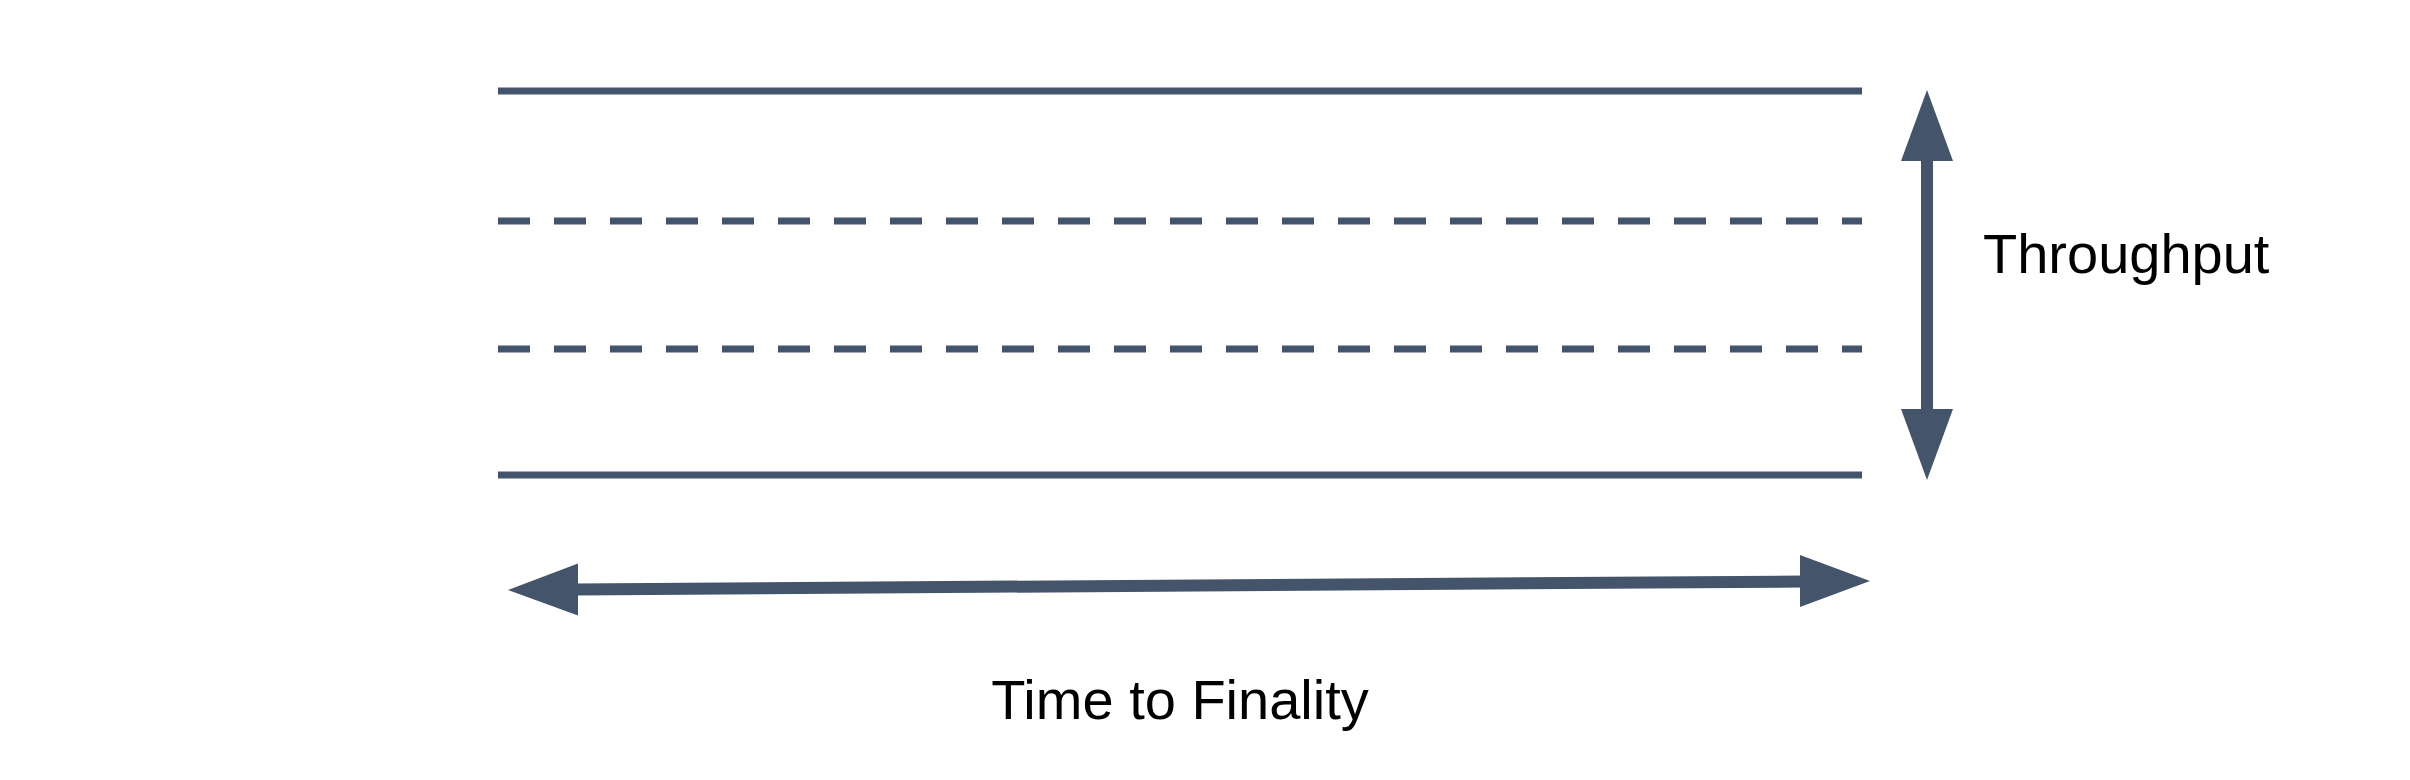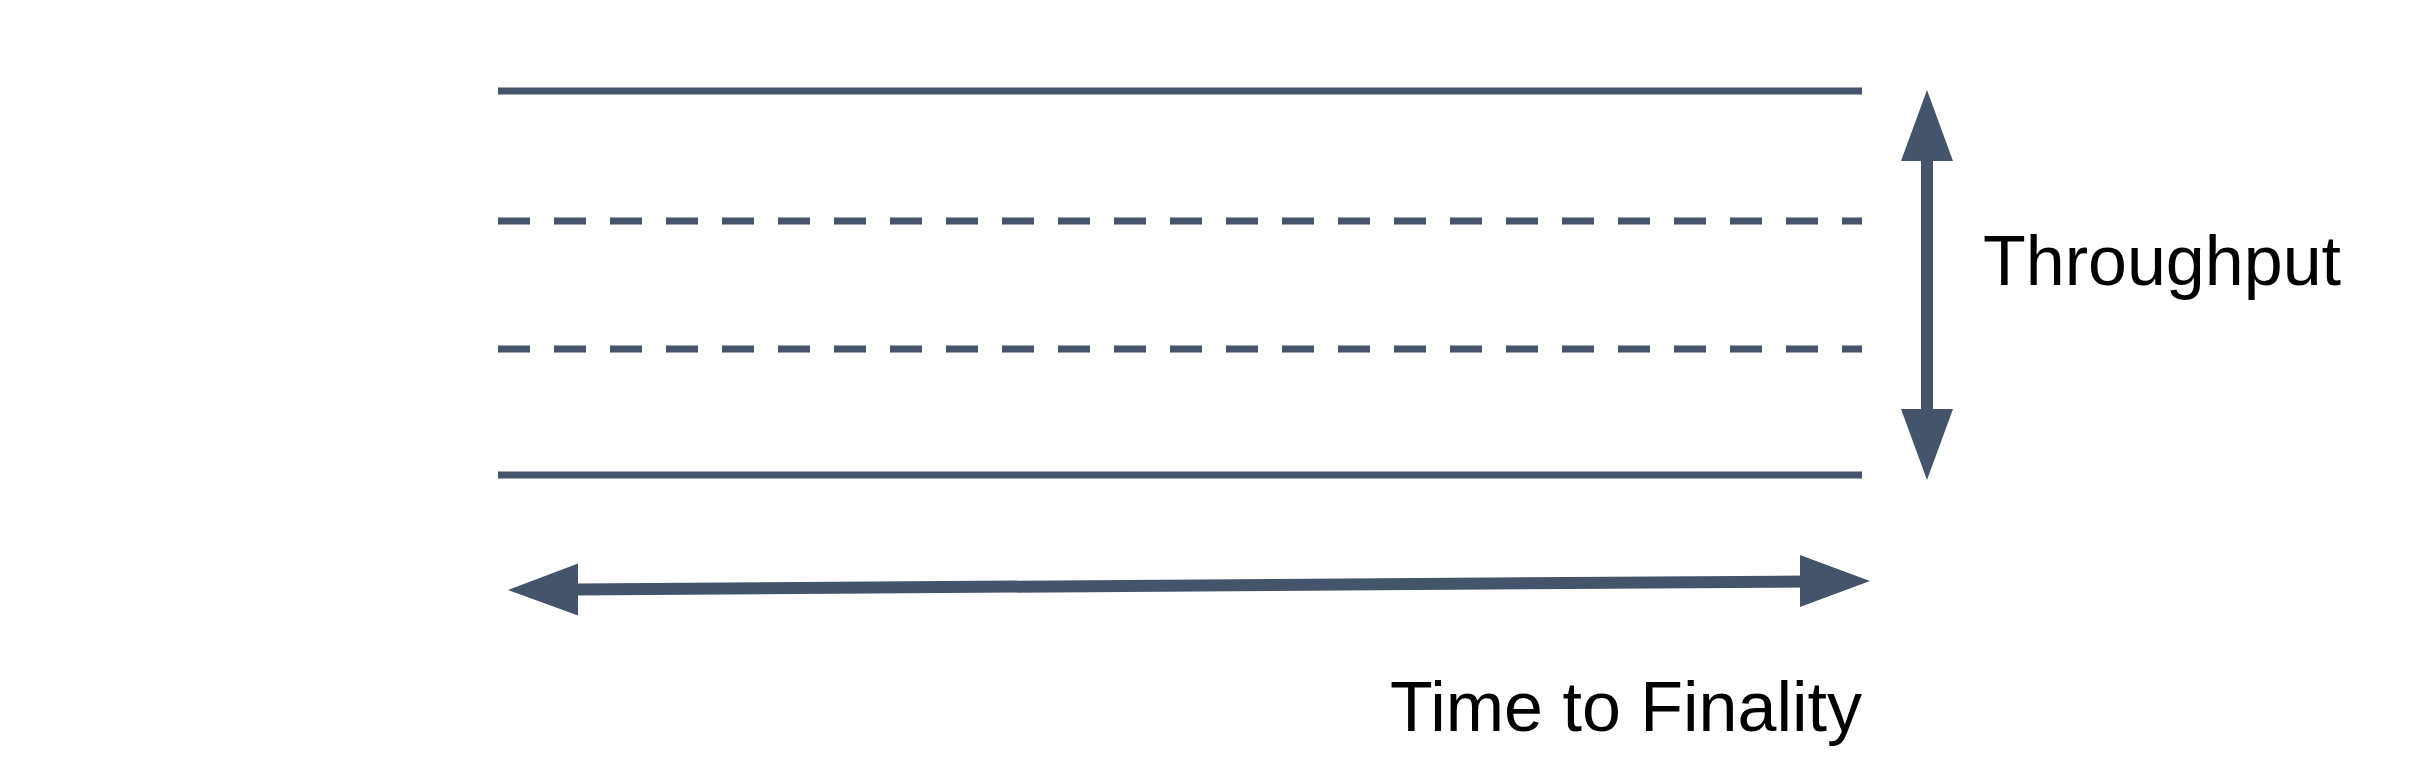--- a/index.html
+++ b/index.html
@@ -17,33 +17,33 @@
   }
   .diagram-svg {
     position: absolute;
     left: 0;
     top: 0;
     display: block;
   }
   .label {
     position: absolute;
     color: #000000;
-    font-size: 70px;
+    font-size: 56px;
     line-height: 1;
     white-space: nowrap;
   }
   .label-throughput {
     left: 1983px;
     top: 226px;
   }
   .label-ttf {
     left: 498px;
     top: 672px;
     width: 1364px;
-    text-align: right;
+    text-align: center;
   }
 </style>
 </head>
 <body>
 
 <div class="canvas">
 
   <svg class="diagram-svg" width="2410" height="780" viewBox="0 0 2410 780">
 
     <line x1="498" y1="91" x2="1862" y2="91" stroke-width="7" stroke="#44546A"></line>

